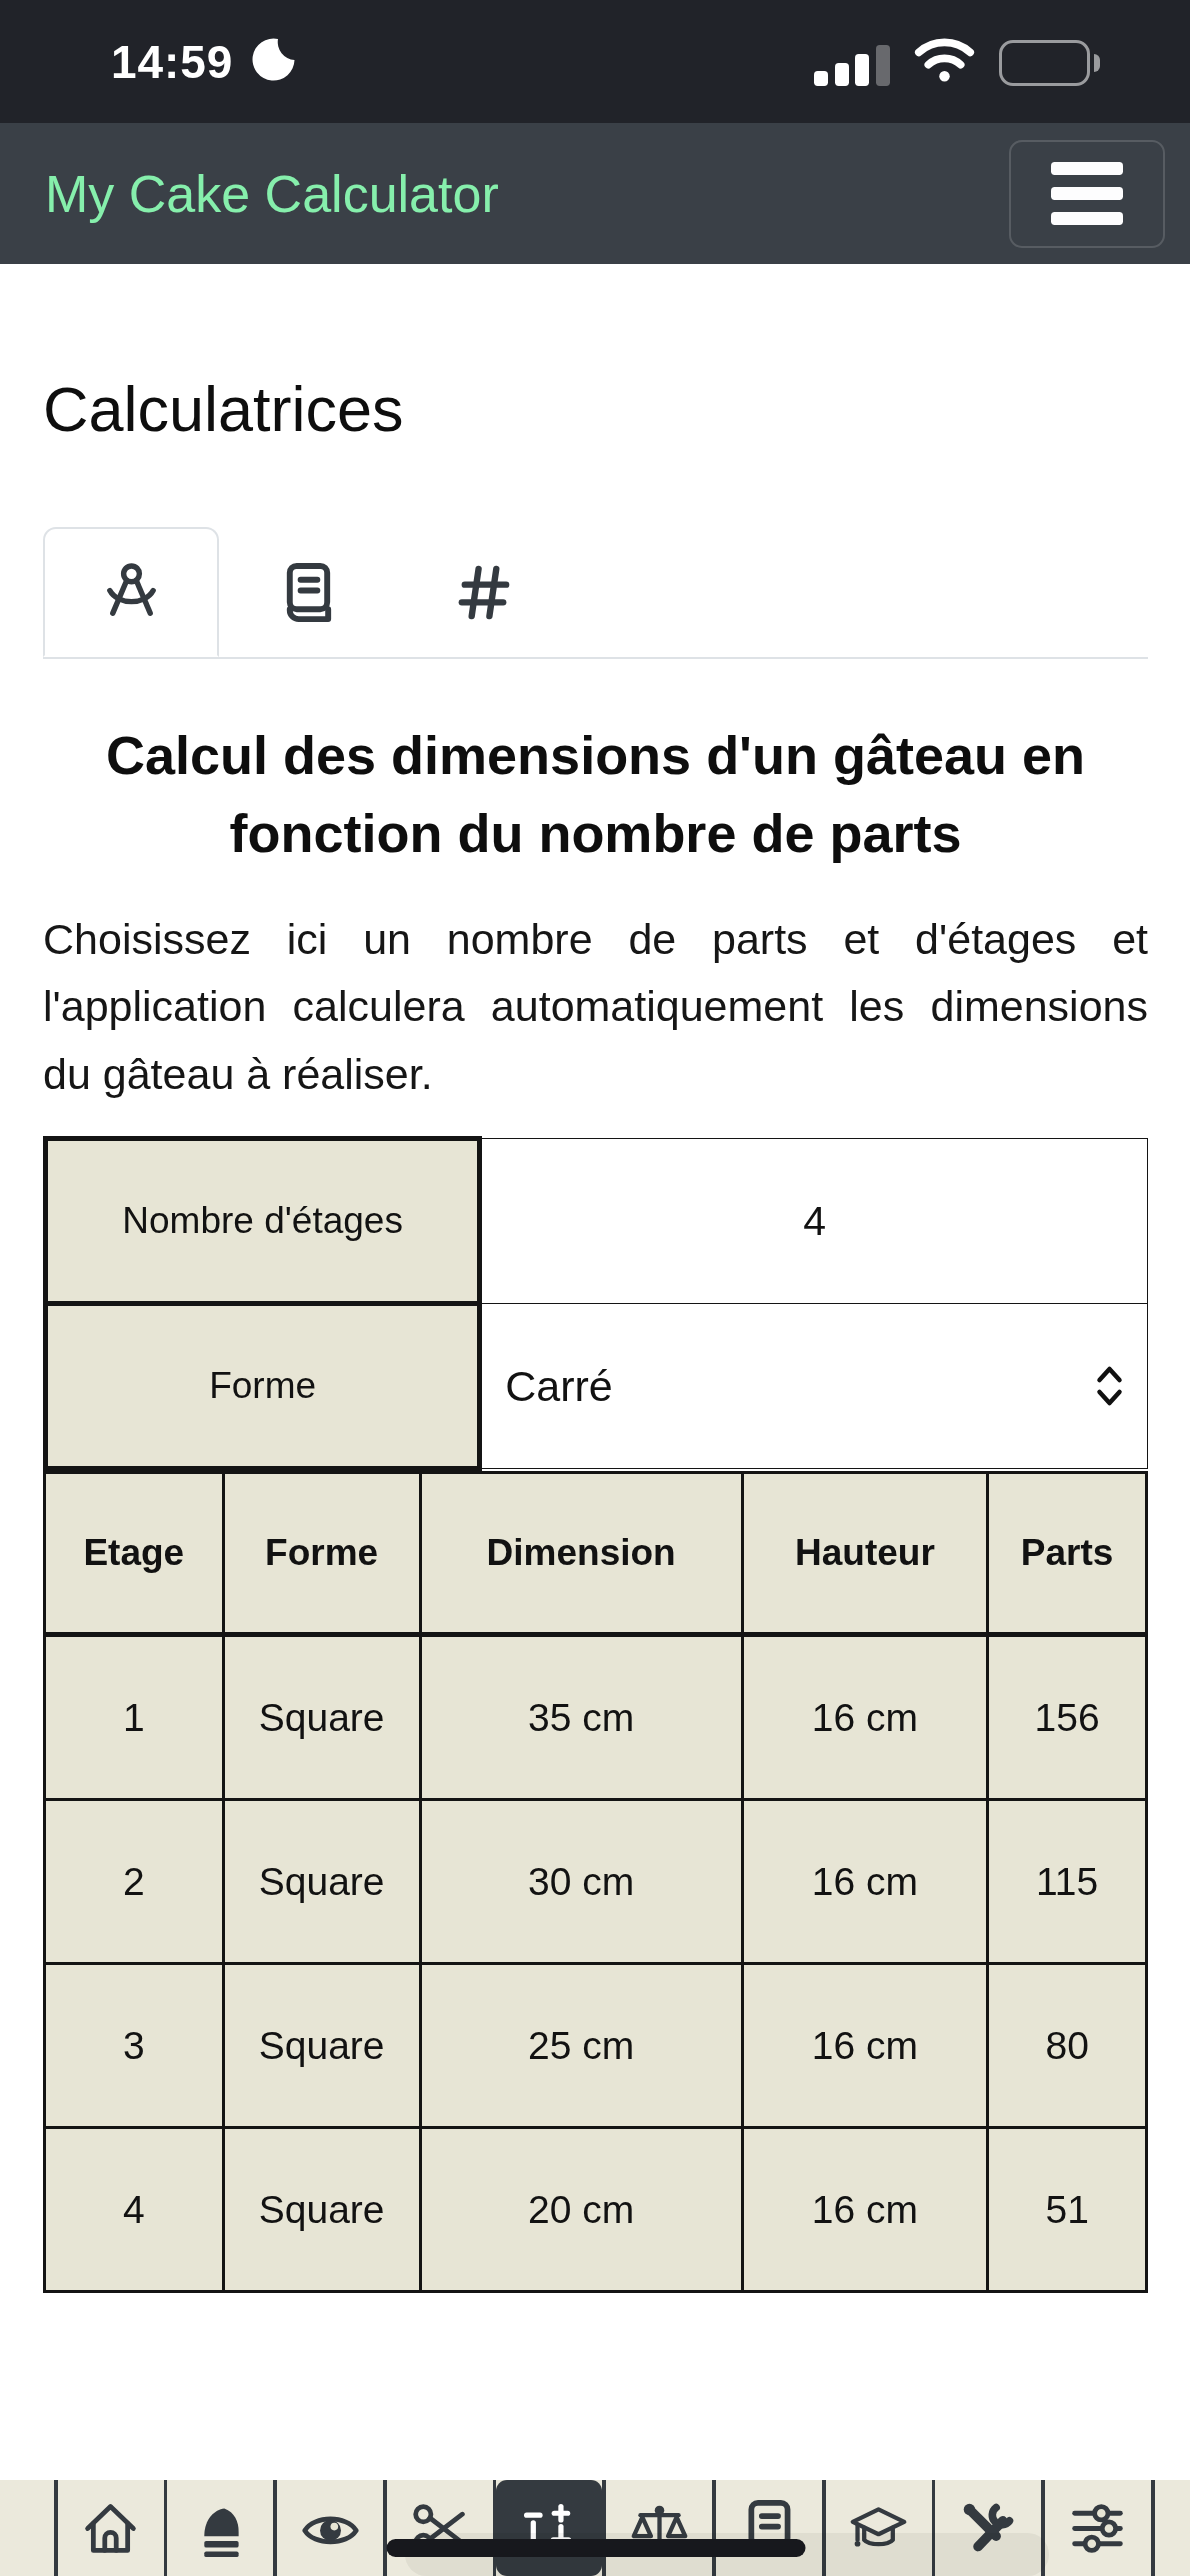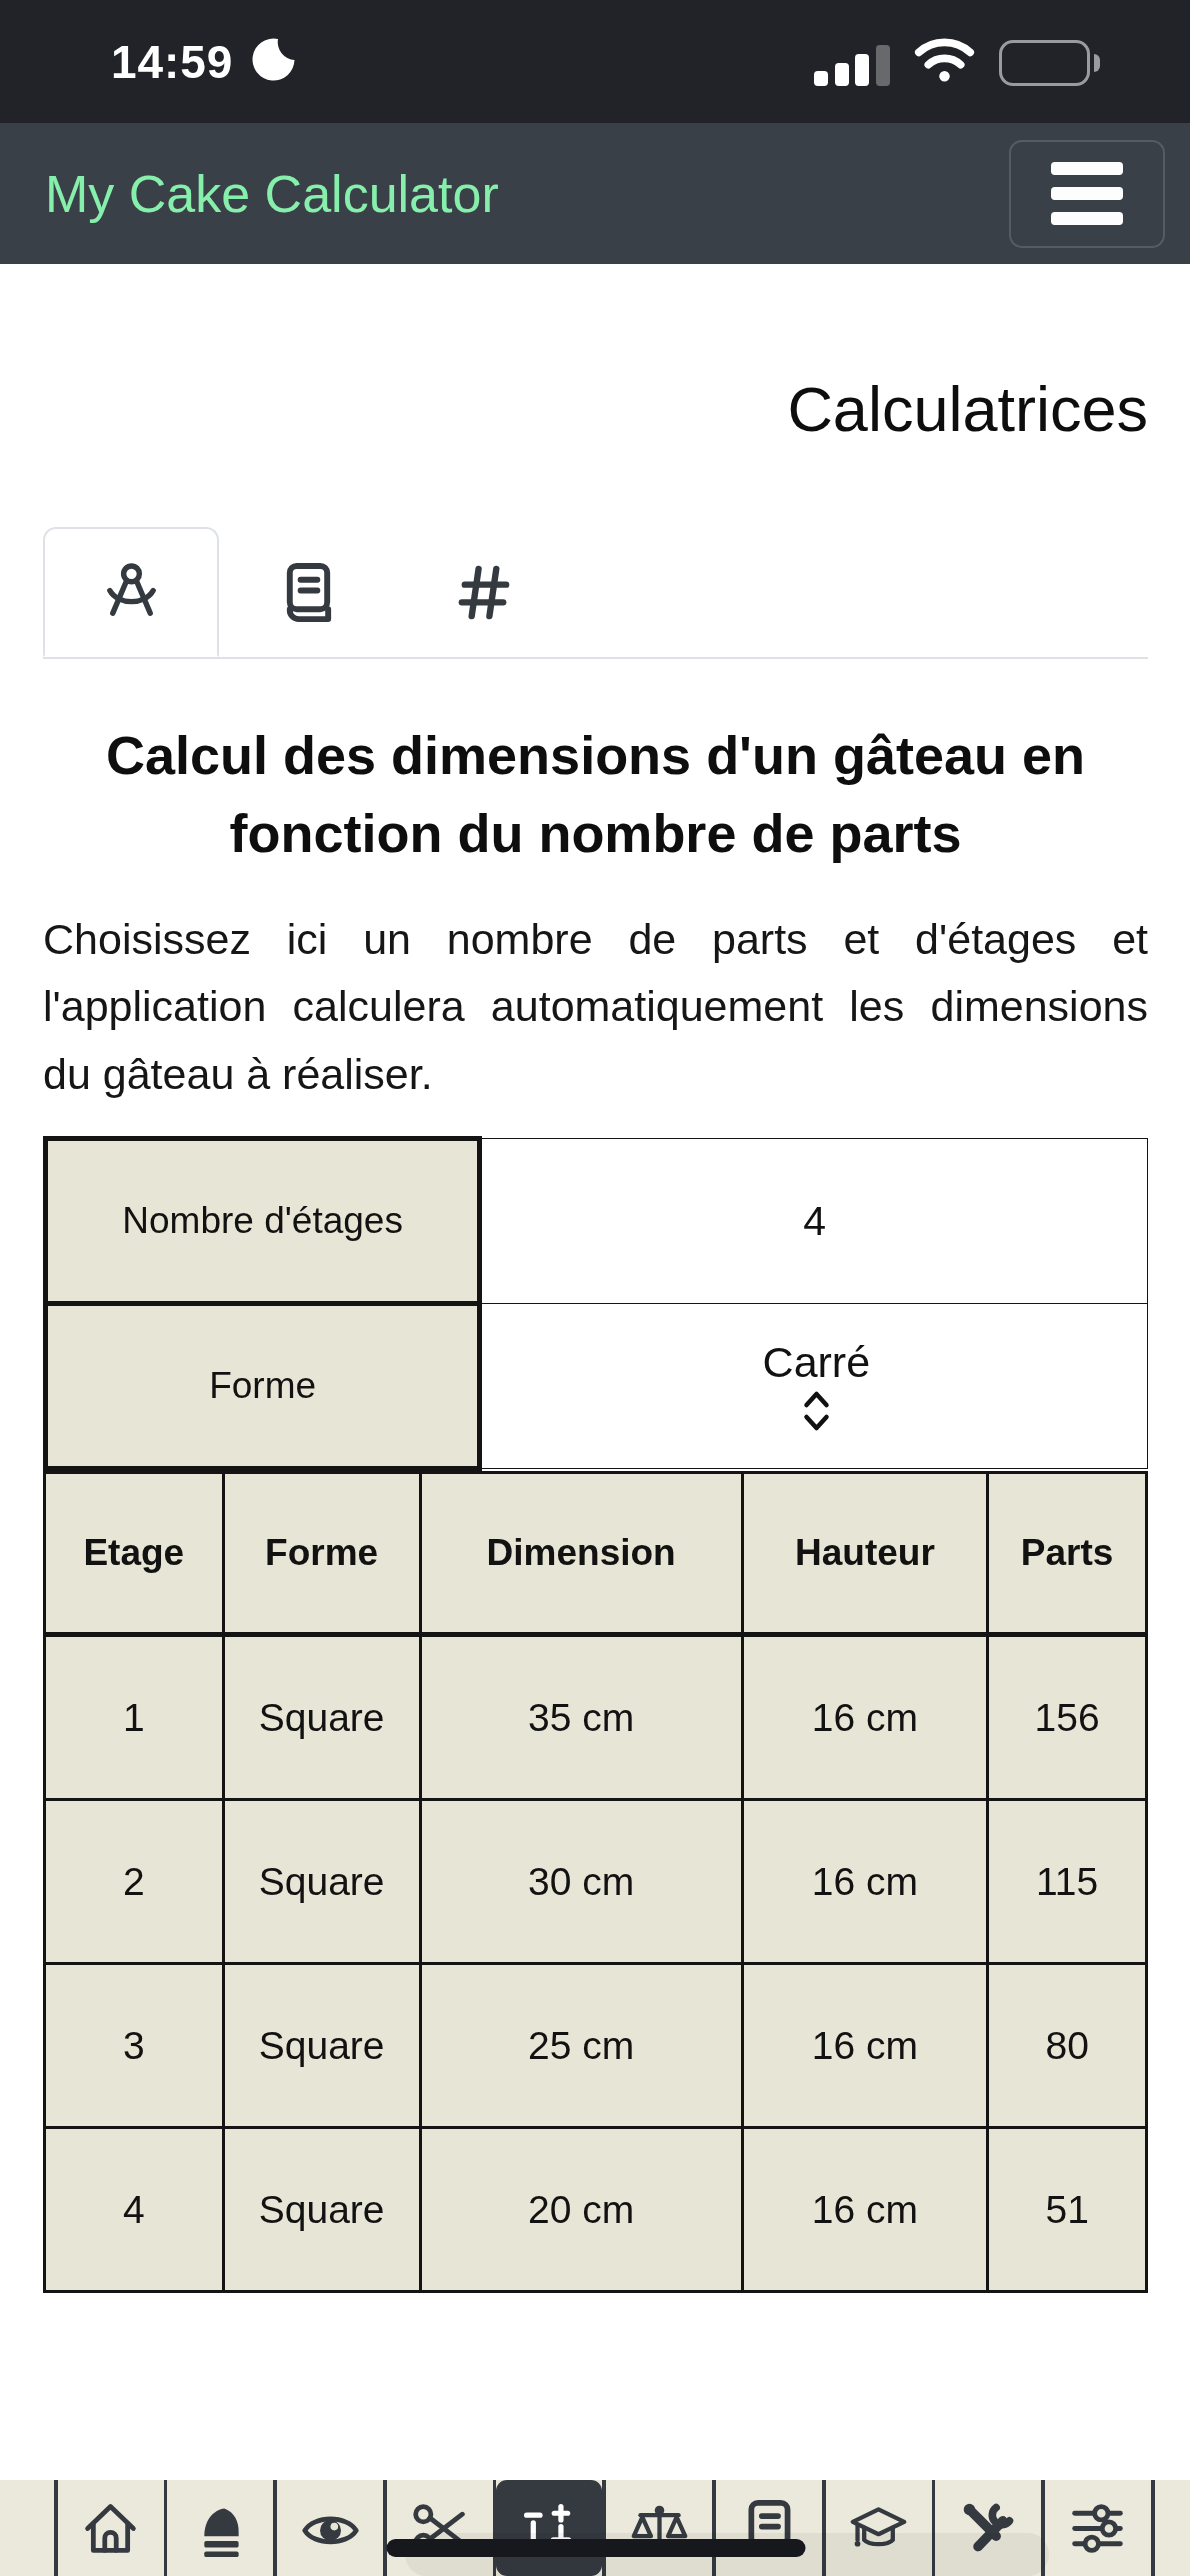--- a/index.html
+++ b/index.html
@@ -33,21 +33,21 @@
   }
   .brand{color:#86efac;font-size:52px;font-weight:400;}
   .toggler{
     width:156px;height:108px;border:2.8px solid rgba(255,255,255,0.15);border-radius:13px;
     background:transparent;display:flex;flex-direction:column;align-items:center;
     justify-content:center;gap:12px;cursor:pointer;
   }
   .toggler .bar{display:block;width:72px;height:13px;border-radius:3.7px;background:#fdfdfe;}
   
   .content{padding:0 43px;}
-  h1{margin:109px 0 0;text-align:right;font-size:63px;font-weight:500;color:#0e0e0e;}
+  h1{margin:109px 0 0;text-align:left;font-size:63px;font-weight:500;color:#0e0e0e;}
   .tabs{display:flex;border-bottom:2.8px solid #dee2e6;margin-top:82px;}
   .tab{
     width:176px;height:130px;display:flex;align-items:center;justify-content:center;
     cursor:pointer;box-sizing:border-box;
   }
   .tab.active{
     background:#fff;border:2.8px solid #dee2e6;border-bottom:2.8px solid #ffffff;
     border-radius:13px 13px 0 0;margin-bottom:-2.8px;
   }
   .tab svg{width:63px;height:63px;}
@@ -60,21 +60,21 @@
     width:39.4%;background:#e7e5d5;border:5.6px solid #141414;font-weight:400;
     font-size:37px;text-align:center;height:158px;
   }
   .form-table td{border:1.9px solid #141414;height:158px;text-align:center;}
   .num-input{
     width:92%;border:none;background:transparent;text-align:center;font-size:41px;
     font-family:"Liberation Sans",sans-serif;color:#121212;outline:none;
   }
   .select-box{
     display:flex;align-items:center;justify-content:space-between;
-    padding:0 18.5px 0 22px;font-size:43px;cursor:pointer;flex-direction:column;
+    padding:0 18.5px 0 22px;font-size:43px;cursor:pointer;
   }
   .select-box svg{width:37px;height:48px;flex:none;}
   
   .results-table{table-layout:fixed;}
   .results-table th,.results-table td{
     background:#e7e5d5;border:3.7px solid #141414;text-align:center;vertical-align:middle;
   }
   .results-table thead th{font-size:37px;font-weight:700;height:156px;border-bottom-width:5.6px;}
   .results-table tbody td{font-size:39px;font-weight:400;height:159px;}
   

